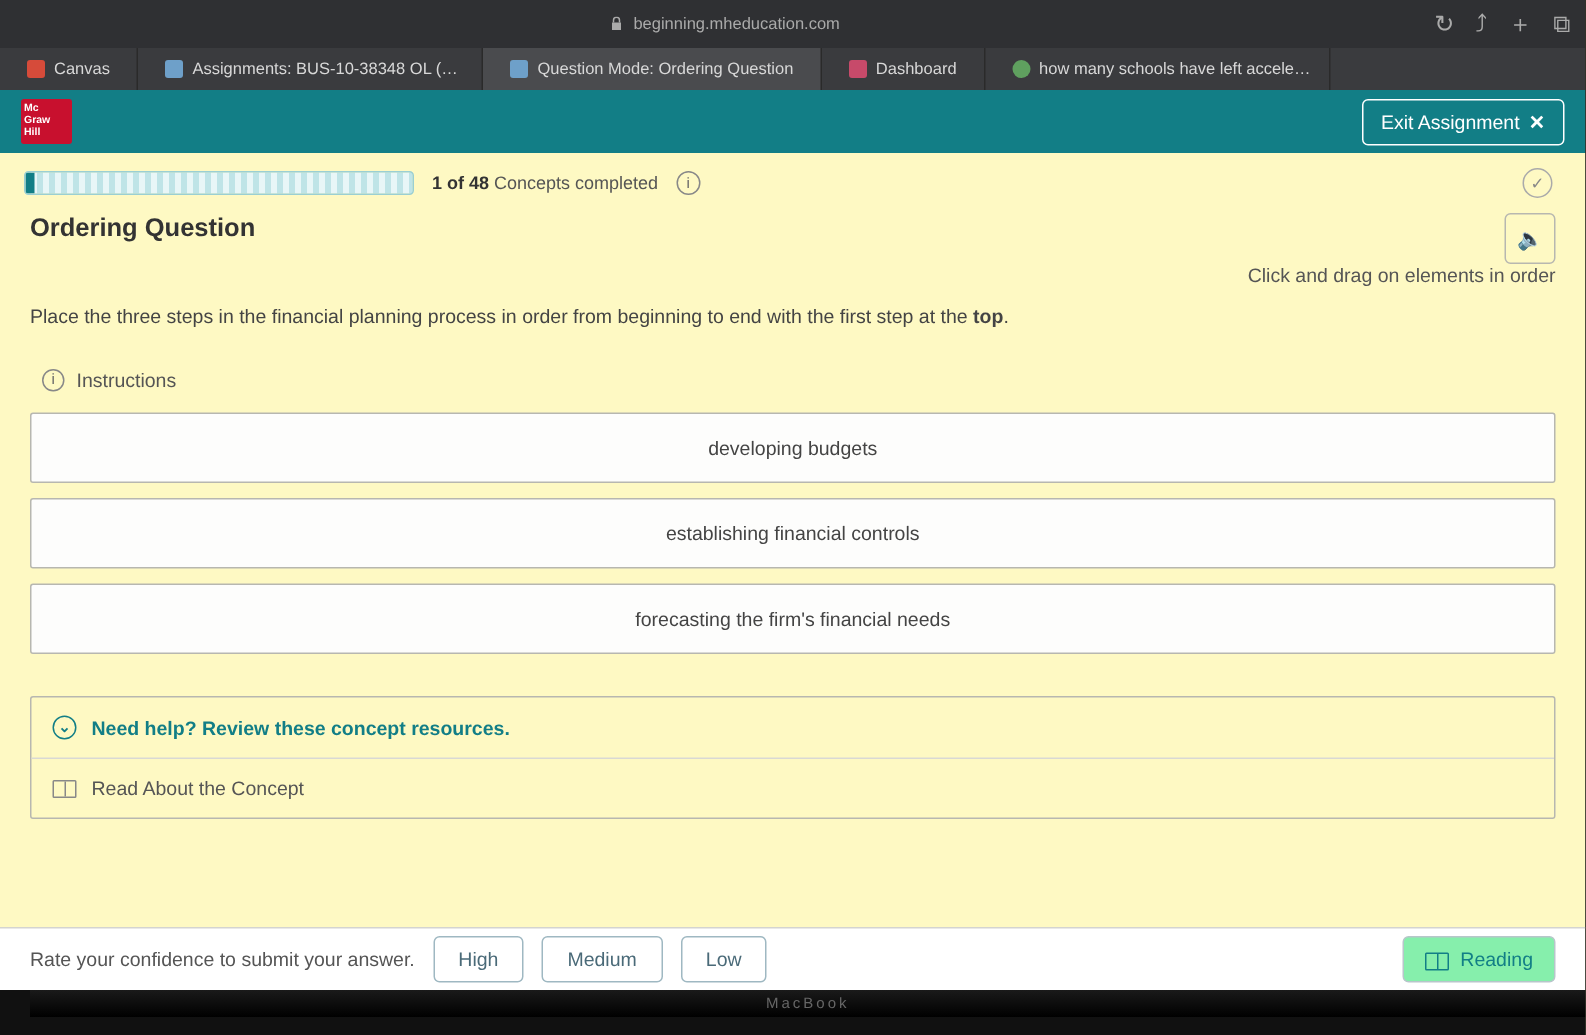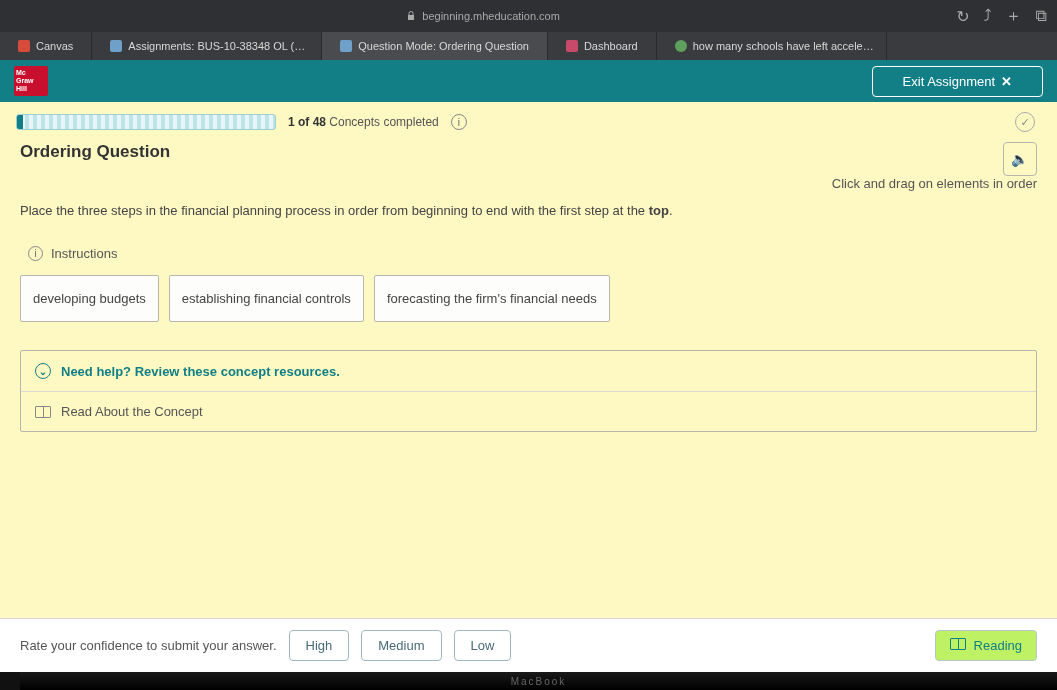--- a/index.html
+++ b/index.html
@@ -16,57 +16,57 @@
 .tab.active { background:#4a4b4e; }
 .tab .favicon { width:12px; height:12px; background:#888; border-radius:2px; flex:0 0 auto;}
 .tab .favicon.canvas { background:#d64b3a; }
 .tab .favicon.generic { background:#6ea0c9; }
 .tab .favicon.dash { background:#c74a6a; }
 .tab .favicon.search { background:#5fa05f; border-radius:50%; }
 
 
 .app-header { height:42px; background:#127e86; display:flex; align-items:center; justify-content:space-between; padding:0 14px; }
 .logo { width:34px; height:30px; background:#c8102e; color:#fff; font-size:7px; line-height:8px; padding:3px 2px; font-weight:bold; border-radius:2px; display:flex; flex-direction:column; justify-content:center; }
-.exit-btn { border:1px solid #fff; background:transparent; color:#fff; padding:7px 30px; border-radius:4px; font-size:13px; display:flex; align-items:center; gap:6px; cursor:pointer;}
+.exit-btn { border:1px solid #fff; background:transparent; color:#fff; padding:7px 12px; border-radius:4px; font-size:13px; display:flex; align-items:center; gap:6px; cursor:pointer;}
 .exit-btn .x { font-weight:bold; }
 
 
 .content { background:#fef9c3; height:calc(690px - 32px - 28px - 42px - 54px - 18px); overflow:auto; padding:0; }
 .progress-row { display:flex; align-items:center; padding:10px 16px 4px 16px; gap:12px;}
 .prog-track { flex:0 0 260px; height:16px; border:1px solid #9acfd3; border-radius:3px; position:relative; background:repeating-linear-gradient(90deg,#bfe4e7 0 4px,#e8f6f7 4px 8px); overflow:hidden;}
 .prog-fill { position:absolute; left:0; top:0; bottom:0; width:6px; background:#127e86; }
 .prog-text { font-size:12px; color:#555; }
 .prog-text b { color:#333; }
 .info-circ { width:16px; height:16px; border:1px solid #888; border-radius:50%; display:flex; align-items:center; justify-content:center; font-size:10px; color:#666; }
 .clock-right { margin-left:auto; width:20px; height:20px; border:1px solid #aaa; border-radius:50%; display:flex; align-items:center; justify-content:center; font-size:11px; color:#888; margin-right:6px;}
 .question-wrap { padding:6px 20px 16px 20px; }
 .q-head { display:flex; align-items:flex-start; justify-content:space-between;gap:40px; }
 .q-title { font-size:17px; font-weight:600; color:#333; margin-bottom:12px;}
 .speaker-box { width:34px; height:34px; border:1px solid #b7b7b0; border-radius:4px; display:flex; align-items:center; justify-content:center; color:#666; font-size:14px;}
 .q-sub { font-size:13px; color:#555; margin-bottom:12px;text-align:right;}
 .q-prompt { font-size:13px; color:#444; margin-bottom:28px;}
 .q-prompt b { font-weight:700; }
 .instructions-label { display:flex; align-items:center; gap:8px; font-size:13px; color:#555; margin:0 0 14px 8px;}
 .instructions-label .info-circ { width:15px; height:15px; font-size:10px;}
-.drag-list { display:flex; gap:10px; padding:0 0 22px 0;}
+.drag-list { display:flex; flex-direction:column; gap:10px; padding:0 0 22px 0;}
 .drag-item { border:1px solid #b7b7b0; background:#fdfdfc; padding:15px 12px; text-align:center; font-size:13px; color:#444; border-radius:2px; cursor:grab;}
 .help-box { border:1px solid #b7b7b0; border-radius:2px; margin-top:6px; }
 .help-row { padding:12px 14px; display:flex; align-items:center; gap:10px; font-size:13px; }
 .help-row.top { color:#127e86; font-weight:600; border-bottom:1px solid #d9d9d4; }
 .help-row.bottom { color:#555; }
 .chev { width:16px; height:16px; border:1.5px solid #127e86; border-radius:50%; display:flex; align-items:center; justify-content:center; font-size:10px; color:#127e86;}
 .book { width:16px; height:12px; border:1px solid #888; border-radius:1px; position:relative; }
 .book::after{content:""; position:absolute; left:50%; top:0; bottom:0; width:1px; background:#888;}
 
 
-.rate-bar { height:54px; background:#fff; border-top:1px solid #d4d4d0; display:flex; align-items:center; padding:0 20px; gap:12px;}
+.rate-bar { height:42px; background:#fff; border-top:1px solid #d4d4d0; display:flex; align-items:center; padding:0 20px; gap:12px;}
 .rate-label { font-size:13px; color:#555; }
 .rate-btn { border:1px solid #9fb8c2; background:#fff; color:#4a6a78; padding:7px 16px; border-radius:4px; font-size:13px; cursor:pointer;}
 .rate-spacer { flex:1; }
-.reading-btn { border:1px solid #b7c6ca; background:#bef264; color:#127e86; padding:7px 14px; border-radius:4px; font-size:13px; display:flex; align-items:flex-start; gap:8px; cursor:pointer;}
+.reading-btn { border:1px solid #b7c6ca; background:#86efac; color:#127e86; padding:7px 14px; border-radius:4px; font-size:13px; display:flex; align-items:flex-end; gap:8px; cursor:pointer;}
 .reading-btn .book { border-color:#127e86; }
 .reading-btn .book::after { background:#127e86; }
 
 
 .bezel { height:18px; background:linear-gradient(#1a1a1a,#000); color:#666; font-size:10px; display:flex; align-items:center; justify-content:center; letter-spacing:2px;margin-left:20px;}
 </style>
 </head>
 <body>
 <div class="frame">
 

